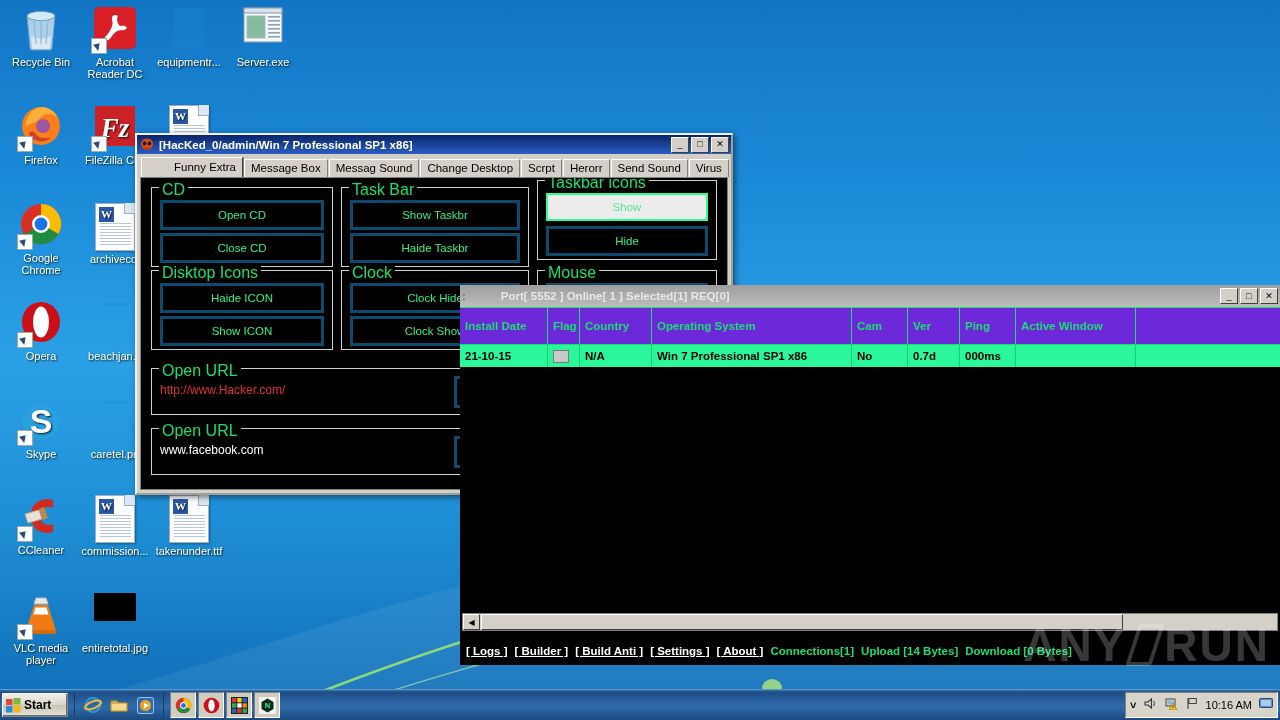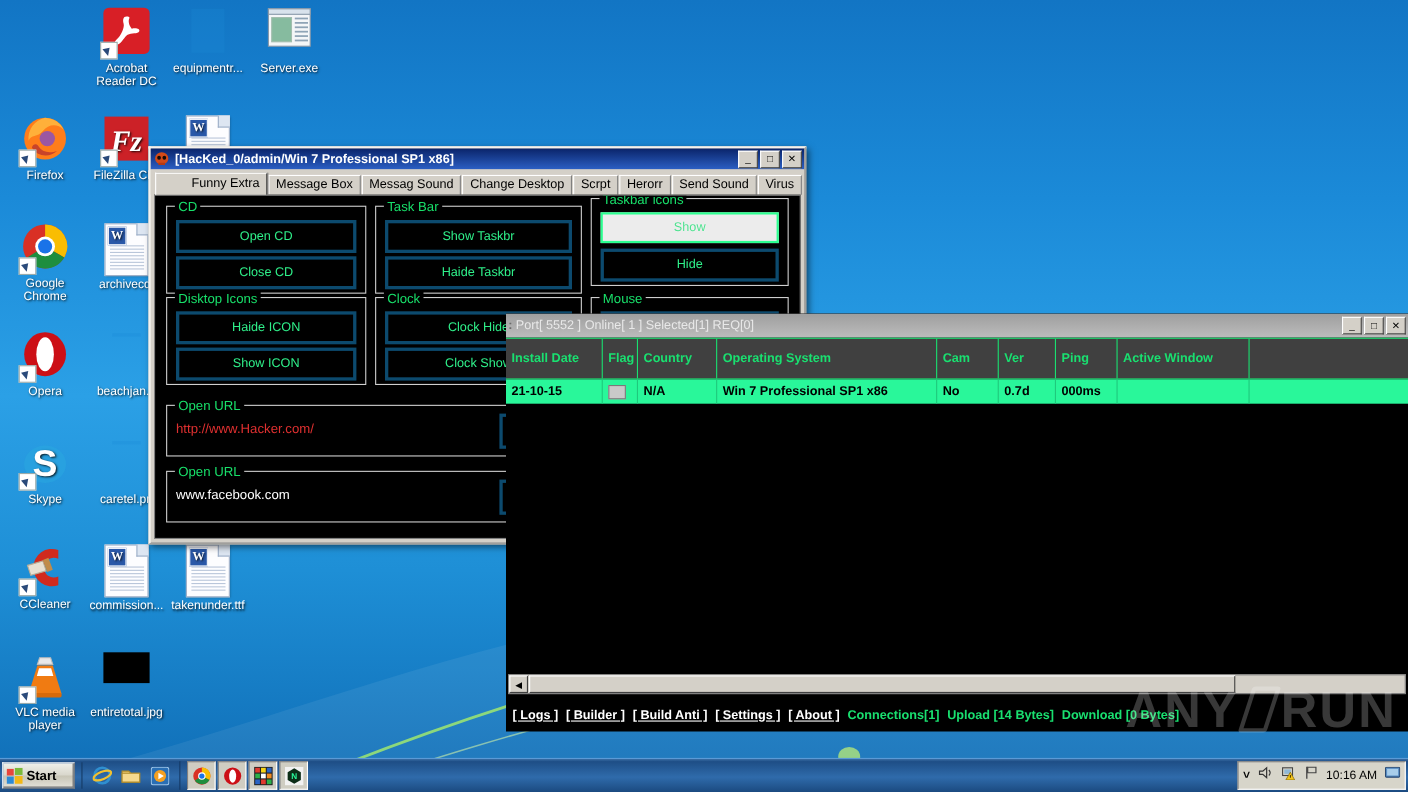--- a/index.html
+++ b/index.html
@@ -53,31 +53,31 @@
      display:flex;align-items:center;justify-content:center;font-size:9px;color:#000;font-family:"Liberation Sans",sans-serif;line-height:1;}
   
   #tool-window{left:135px;top:133px;width:594px;height:358px;}
   #tool-tabs{display:flex;align-items:flex-end;height:20px;padding:3px 0 0 4px;background:#d4d0c8;gap:0;}
   .ctab{height:17px;line-height:16px;padding:0 6px;font-size:11.5px;color:#000;background:#d4d0c8;
         border:1px solid #fff;border-right-color:#808080;border-bottom:none;margin-right:1px;white-space:nowrap;}
   .ctab.active{height:19px;line-height:18px;background:#d4d0c8;font-weight:normal;position:relative;z-index:2;
         border-color:#fff;border-right-color:#404040;box-shadow:1px 0 0 #808080;padding-left:32px;}
   #tool-body{position:absolute;left:3px;top:42px;right:3px;bottom:3px;background:#000;border:1px solid #808080;overflow:hidden;}
   .grp{position:absolute;border:1px solid #cfcfcf;}
-  .grp > .cap{position:absolute;top:-7px;left:7px;background:#000;padding:0 3px;color:#18e06a;font-size:12px;}
+  .grp > .cap{position:absolute;top:-7px;left:7px;background:#000;padding:0 3px;color:#18e06a;font-size:16px;}
   .gbtn{position:absolute;border:3px solid #0c4a6e;background:#000;color:#2ff08a;font-size:11.5px;
         display:flex;align-items:center;justify-content:center;cursor:default;}
   .gbtn.focused{background:#ececec;color:#4de08e;border:2px solid #2bff90;text-shadow:0 0 1px #fff;}
   .urlval{position:absolute;font-size:12px;}
   .monitor-icon{position:absolute;border:1px solid #2a2a2a;display:flex;align-items:center;justify-content:center;background:#000;}
   
   #rat-window{position:absolute;left:460px;top:285px;width:820px;height:380px;background:#000;overflow:hidden;}
   #rat-title{height:22px;display:flex;align-items:center;padding:0 2px;background:linear-gradient(180deg,#9e9e9e,#bcbcbc);}
-  #rat-title .rt{font-size:11.5px;font-weight:normal;color:#e8e8e8;white-space:nowrap;}
-  #rat-head{display:flex;height:36px;border-top:1px solid #19e070;border-bottom:1px solid #19e070;background:#404040;}
+  #rat-title .rt{font-size:11.5px;font-weight:bold;color:#e8e8e8;white-space:nowrap;margin-left:32px;}
+  #rat-head{display:flex;height:36px;border-top:1px solid #19e070;border-bottom:1px solid #19e070;background:#6d28d9;}
   #rat-head .th{display:flex;align-items:center;color:#19e070;font-size:11.5px;font-weight:bold;
        padding:0 5px;border-right:1px solid #19e070;box-sizing:border-box;overflow:hidden;}
   #rat-rows .tr{display:flex;height:22px;background:#29f79a;}
   #rat-rows .td{display:flex;align-items:center;color:#000;font-size:11.5px;font-weight:bold;padding:0 5px;
        border-right:1px solid #1fc97c;box-sizing:border-box;overflow:hidden;white-space:nowrap;}
   #rat-hscroll{position:absolute;left:2px;right:2px;bottom:34px;height:16px;background:#d4d0c8;border:1px solid #808080;display:flex;}
   #rat-hscroll .arrow{width:15px;height:14px;background:#d4d0c8;border:1px solid #fff;border-right-color:#404040;border-bottom-color:#404040;
        display:flex;align-items:center;justify-content:center;font-size:8px;}
   #rat-hscroll .thumb{flex:0 0 auto;width:640px;margin-left:1px;background:#d4d0c8;border:1px solid #fff;border-right-color:#404040;border-bottom-color:#404040;}
   #rat-status{position:absolute;left:2px;right:2px;bottom:8px;height:18px;display:flex;align-items:flex-end;gap:7px;background:#000;padding:0 4px;}
@@ -98,20 +98,29 @@
     <path d="M300,300 C470,245 660,185 920,160 C1090,143 1210,110 1280,90" stroke="#cdf0a8" stroke-width="1.4" fill="none" opacity="0.6"></path>
     <ellipse cx="352" cy="568" rx="9" ry="15" fill="#b8e890" opacity="0.8" transform="rotate(-25 352 568)"></ellipse>
     <ellipse cx="366" cy="578" rx="8" ry="13" fill="#a9e07e" opacity="0.75" transform="rotate(30 366 578)"></ellipse>
     <ellipse cx="772" cy="268" rx="10" ry="9" fill="#a9e07e" opacity="0.85"></ellipse>
     <ellipse cx="786" cy="278" rx="9" ry="8" fill="#bdf096" opacity="0.8"></ellipse>
     <ellipse cx="762" cy="282" rx="8" ry="7" fill="#8fd868" opacity="0.8"></ellipse>
   </svg>
 </div>
 
 <div id="desktop-icons">
+    <div class="dicon" style="left: 4px; top: 6px;">
+      <div class="glyph"><svg width="44" height="46" viewBox="0 0 44 46">
+          <path d="M8,10 L11,42 a2,2 0 0 0 2,2 h18 a2,2 0 0 0 2,-2 L36,10z" fill="#b9d8ec" stroke="#6f9dc0" opacity=".92"></path>
+          <ellipse cx="22" cy="10" rx="14" ry="4.6" fill="#d5eaf8" stroke="#6f9dc0"></ellipse>
+          <path d="M12,30 q10,5 20,0 l-1,11 a2,2 0 0 1 -2,2 h-14 a2,2 0 0 1 -2,-2z" fill="#e6eef3" opacity=".8"></path>
+          <path d="M15,14 L17,38 M22,14 L22,38 M29,14 L27,38" stroke="#8fb9d6" stroke-width="1.2" fill="none"></path>
+        </svg></div>
+      <span class="lbl">Recycle Bin</span>
+    </div>
     <div class="dicon" style="left: 78px; top: 6px;">
       <div class="glyph"><svg width="44" height="44" viewBox="0 0 44 44">
           <rect x="1" y="1" width="42" height="42" rx="5" fill="#d81f26"></rect>
           <path d="M22,9 c-3,0 -3.6,3 -2.6,6.5 c1,3.5 -2.6,11 -6.4,14.5 c-3,2.8 -1.4,5.5 1.6,4.3 c3.2,-1.3 5.2,-6.5 8.4,-8.6 c3.4,-2.2 9.4,-0.6 10.6,-3.4 c1,-2.4 -3.4,-3.2 -6.8,-2.2 c-2.6,-2.8 -3.4,-7 -2.2,-9.4 c0.6,-1.2 -0.6,-1.7 -2.6,-1.7z" fill="#fff"></path>
         </svg><span class="shortcut-arrow"></span></div>
       <span class="lbl">Acrobat Reader DC</span>
     </div>
     <div class="dicon" style="left: 152px; top: 6px;">
       <div class="glyph"><svg width="44" height="46" viewBox="0 0 44 46">
           <rect x="7" y="2" width="30" height="40" fill="#1b8ad8" opacity="0.25"></rect>

